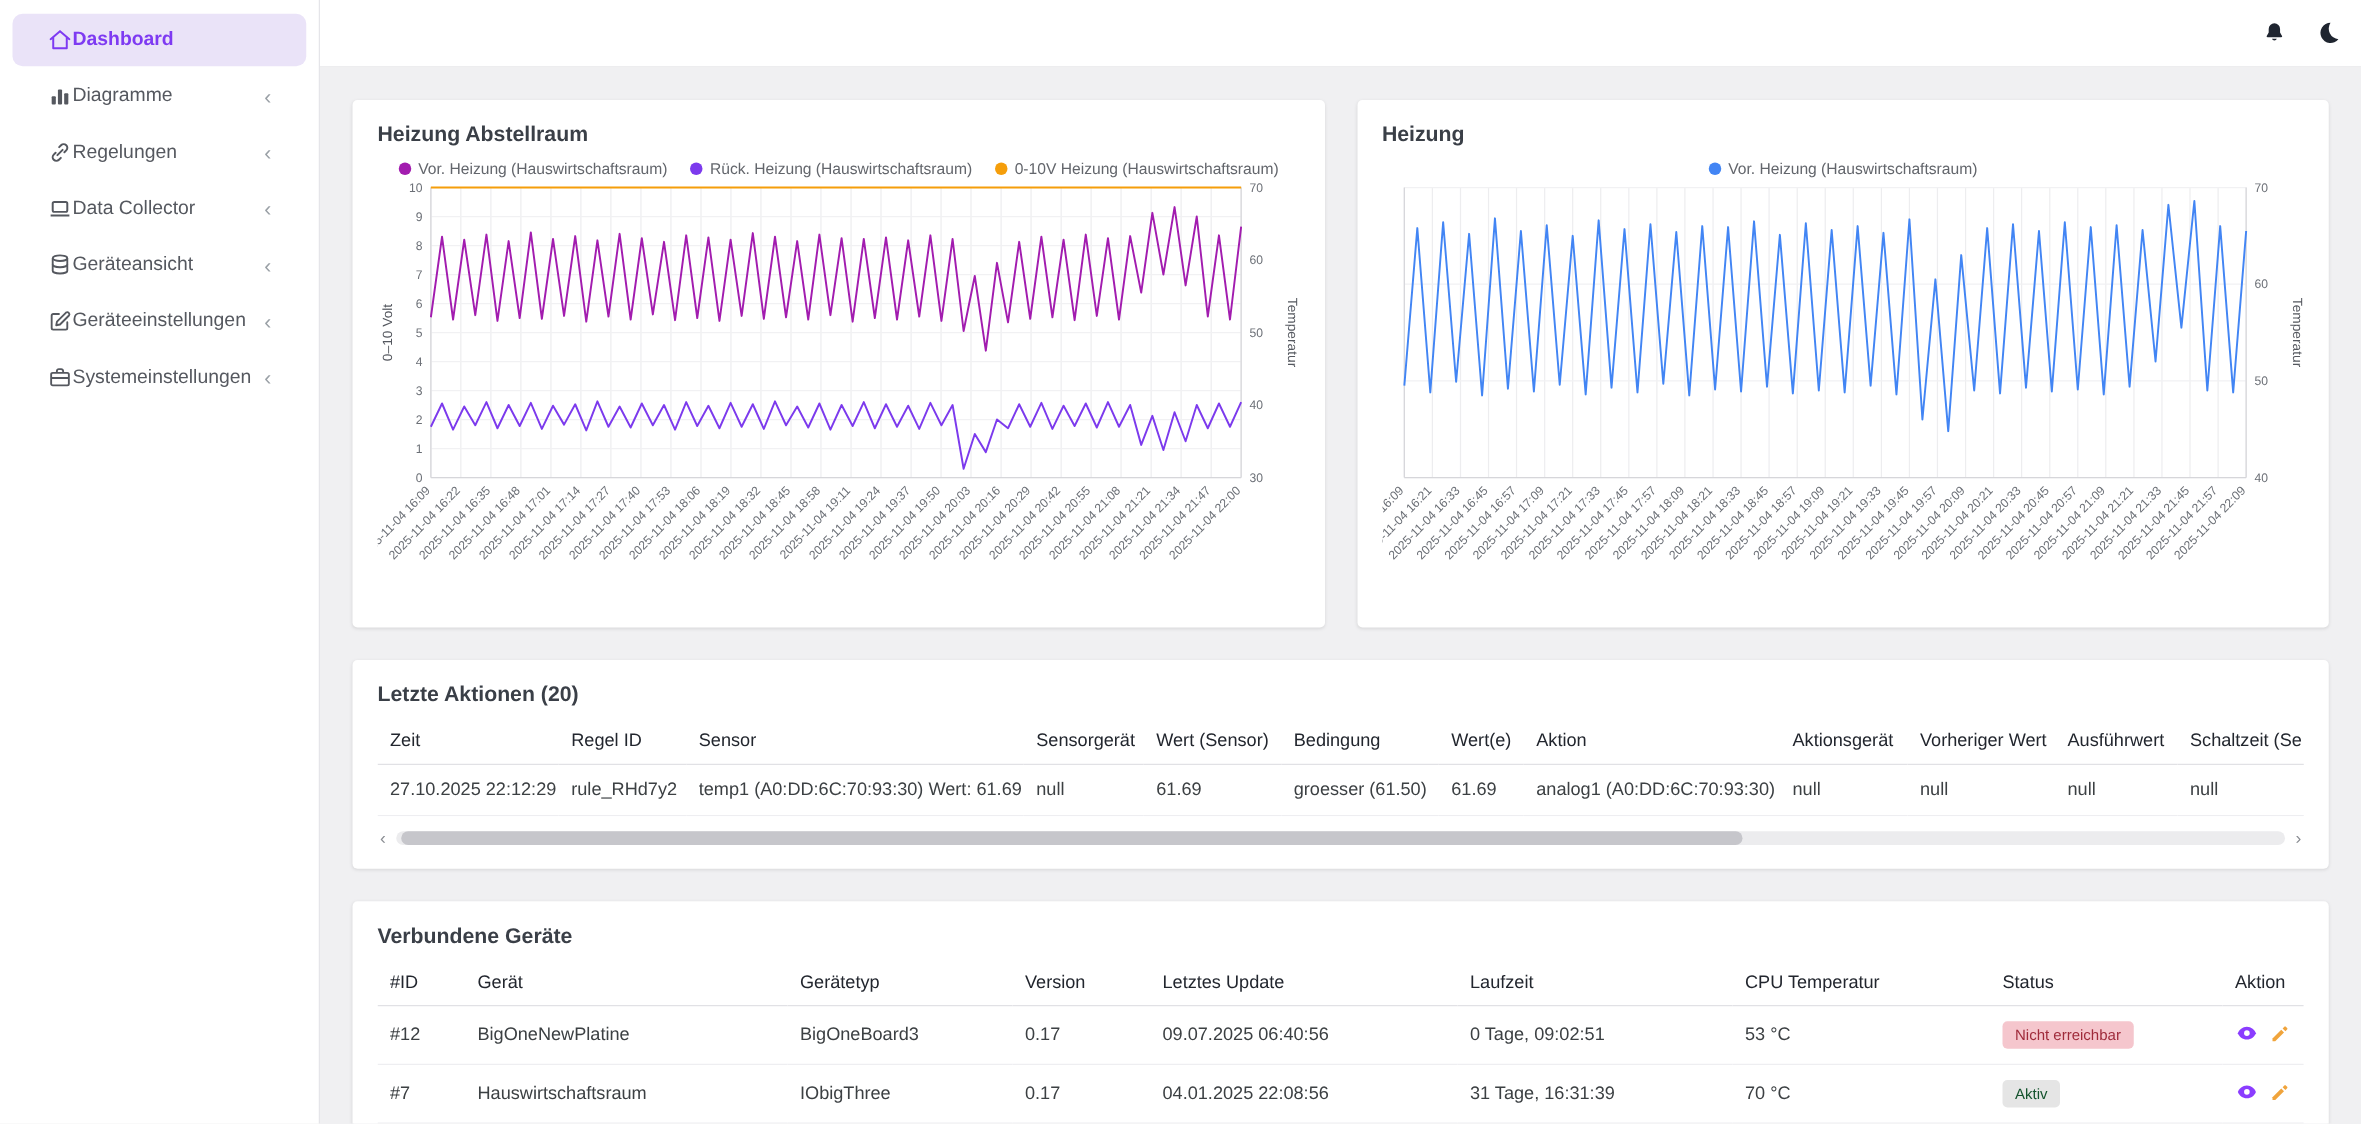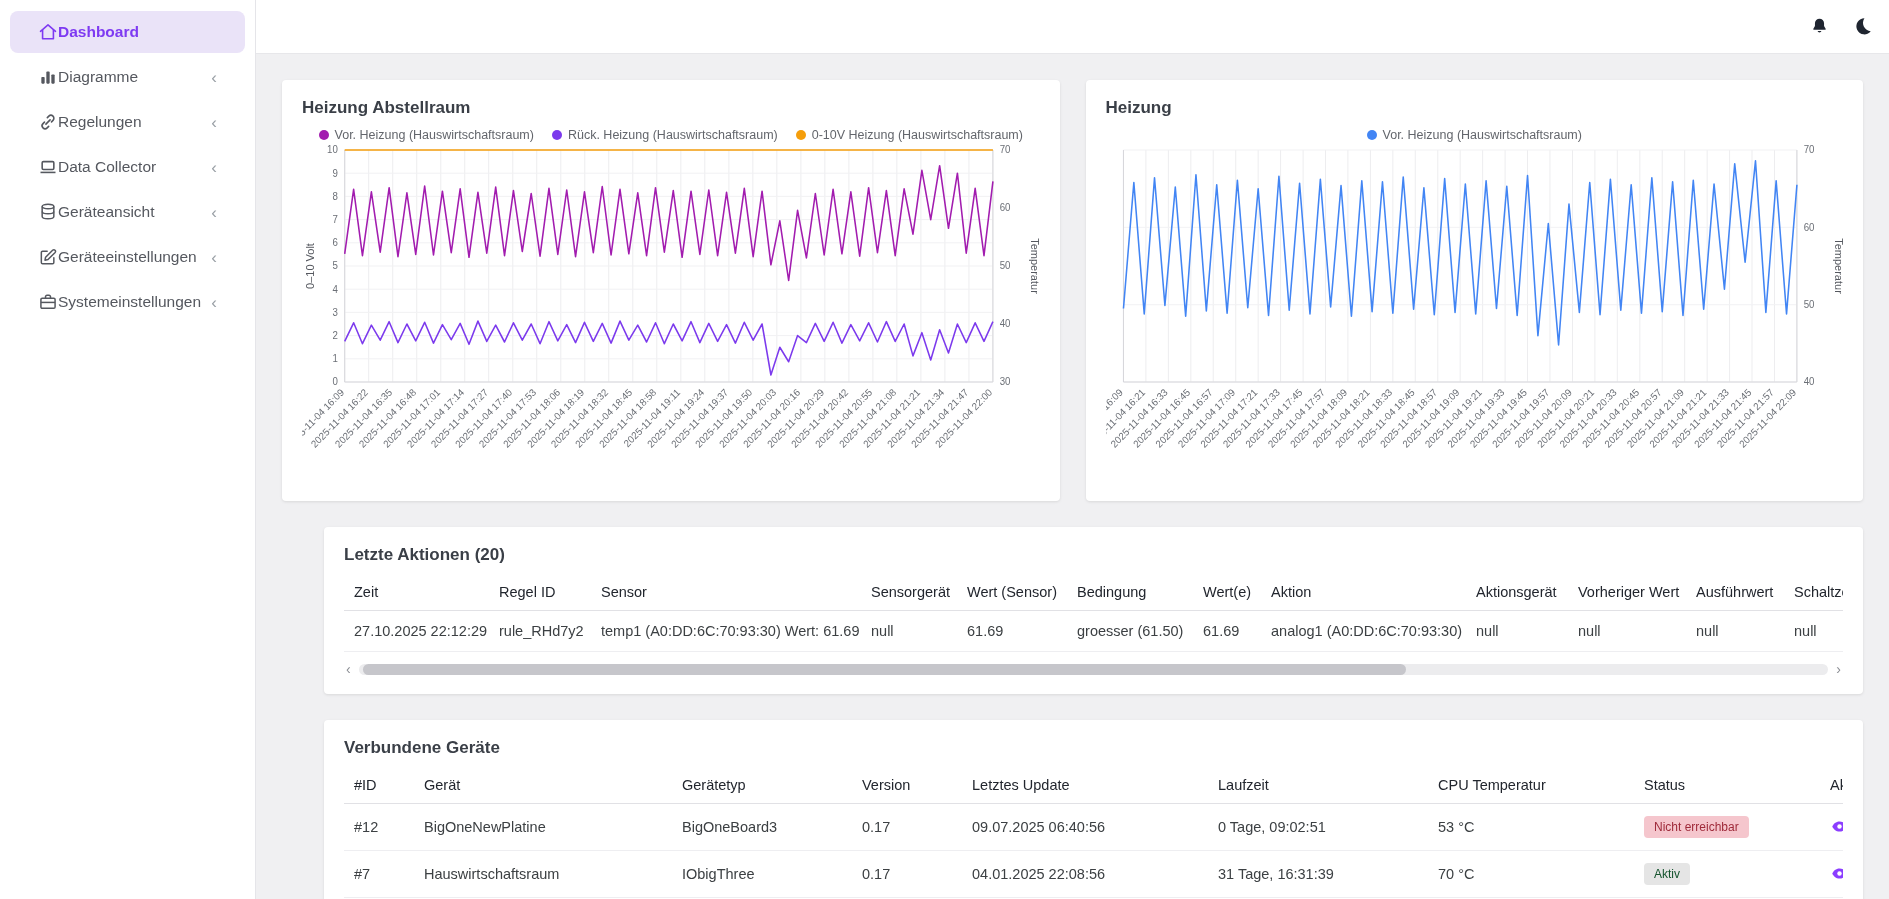--- a/index.html
+++ b/index.html
@@ -29,21 +29,21 @@
   .charts-row { display:flex; gap:26px; }
   .card { background:#fff; border-radius:4px; box-shadow:0 1px 3px rgba(0,0,0,.10); padding:18px 20px; }
   .chart-card { flex:1 1 0; min-width:0; }
   .card-title { font-size:17px; font-weight:700; color:#3a3f47; }
   .legend { display:flex; justify-content:center; flex-wrap:wrap; gap:18px; margin:10px 0 2px; font-size:12.5px; color:#63666c; }
   .legend-item { display:inline-flex; align-items:center; cursor:pointer; }
   .legend-dot { width:10px; height:10px; border-radius:50%; display:inline-block; margin-right:6px; }
   svg text.tick { font-size:10px; fill:#6b6f76; font-family:"Liberation Sans",sans-serif; }
   svg text.axis-title { font-size:11px; fill:#55585f; font-family:"Liberation Sans",sans-serif; }
   
-  .table-card { margin-top:26px;margin-left:42px; }
+  .table-card { margin-top:26px; }
   .table-wrap { overflow:hidden; margin-top:8px; }
   table { border-collapse:collapse; font-size:14.5px; color:#3c4043; white-space:nowrap; table-layout:fixed; }
   #actions-table { width:1620px; }
   #devices-table { width:100%; }
   th { text-align:left; font-weight:400; color:#22262e; padding:11px 10px 10px; border-bottom:1px solid #e1e1e5; overflow:hidden; }
   td { padding:12px 10px; border-bottom:1px solid #eeeef1; overflow:hidden; }
   .badge { font-size:12px; font-weight:400; padding:4px 10px; border-radius:4px; display:inline-block; }
   .badge.green { background:#e5e5e5; color:#14532d; }
   .badge.red { background:#f5c6cd; color:#9f2a3a; }
   .actions-cell { display:inline-flex; align-items:center; gap:8px; }

